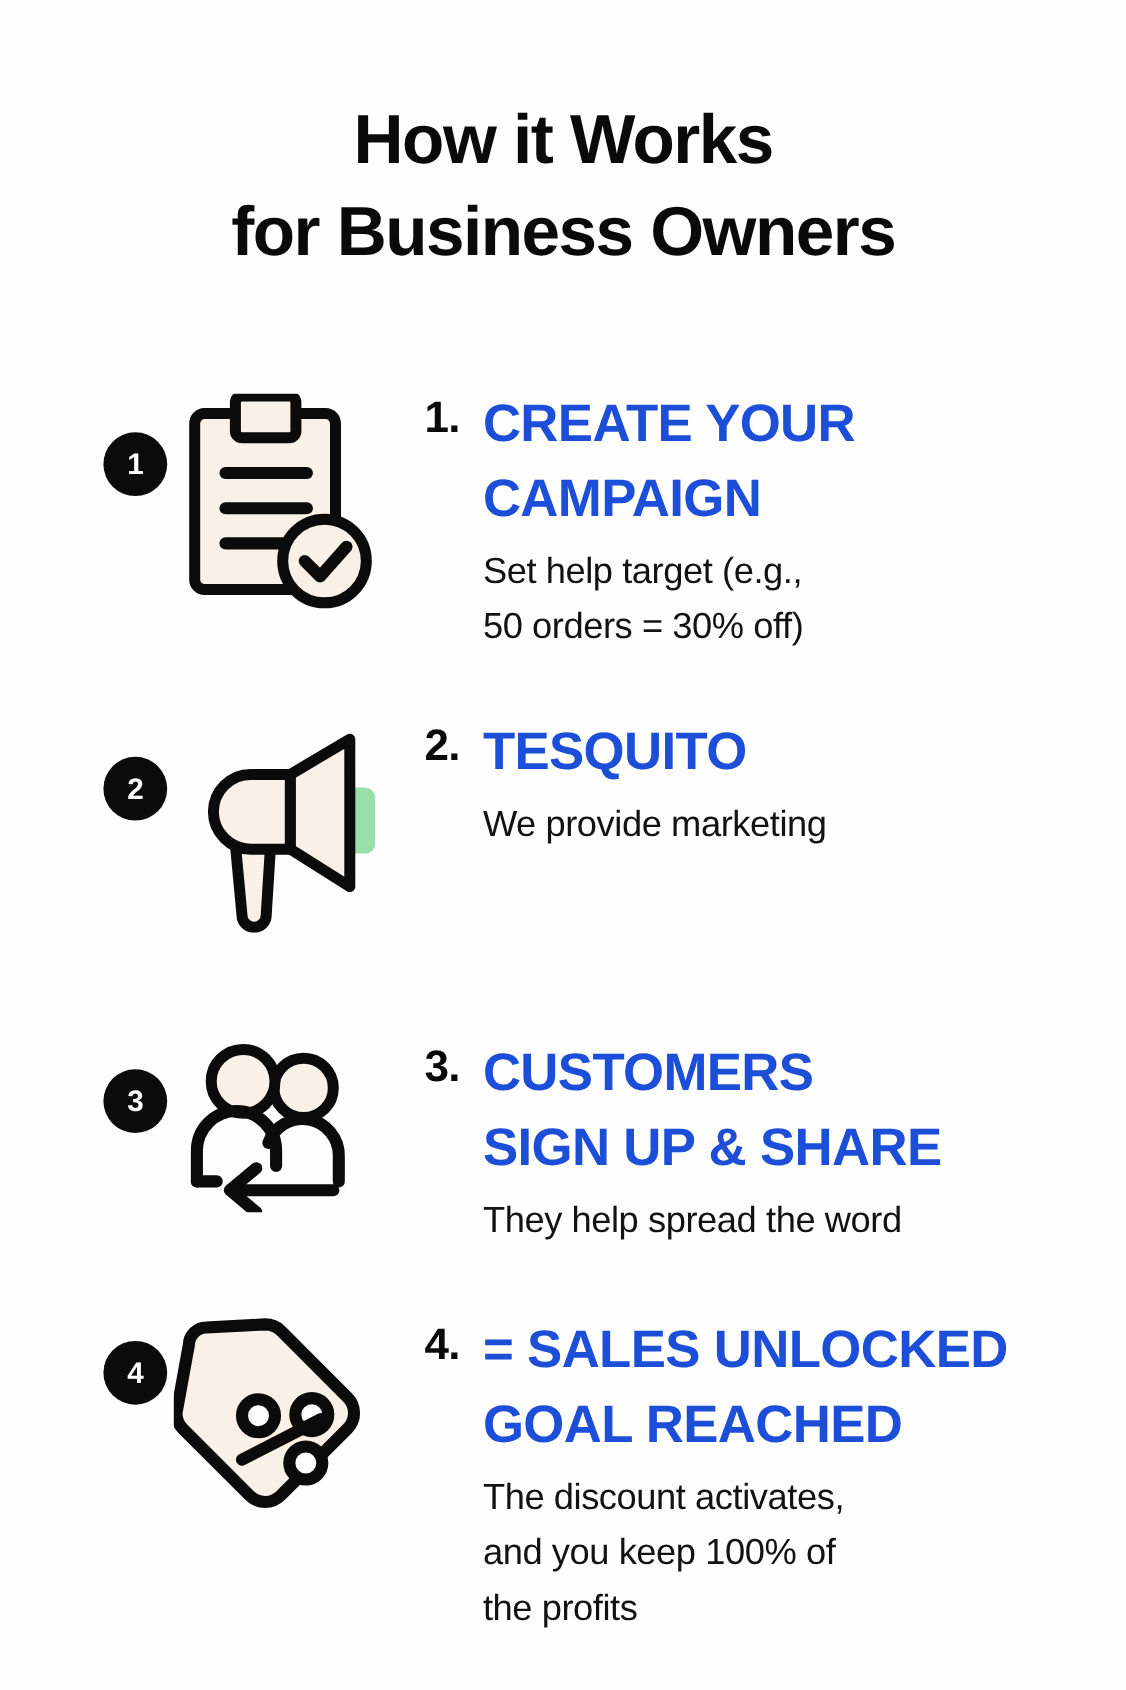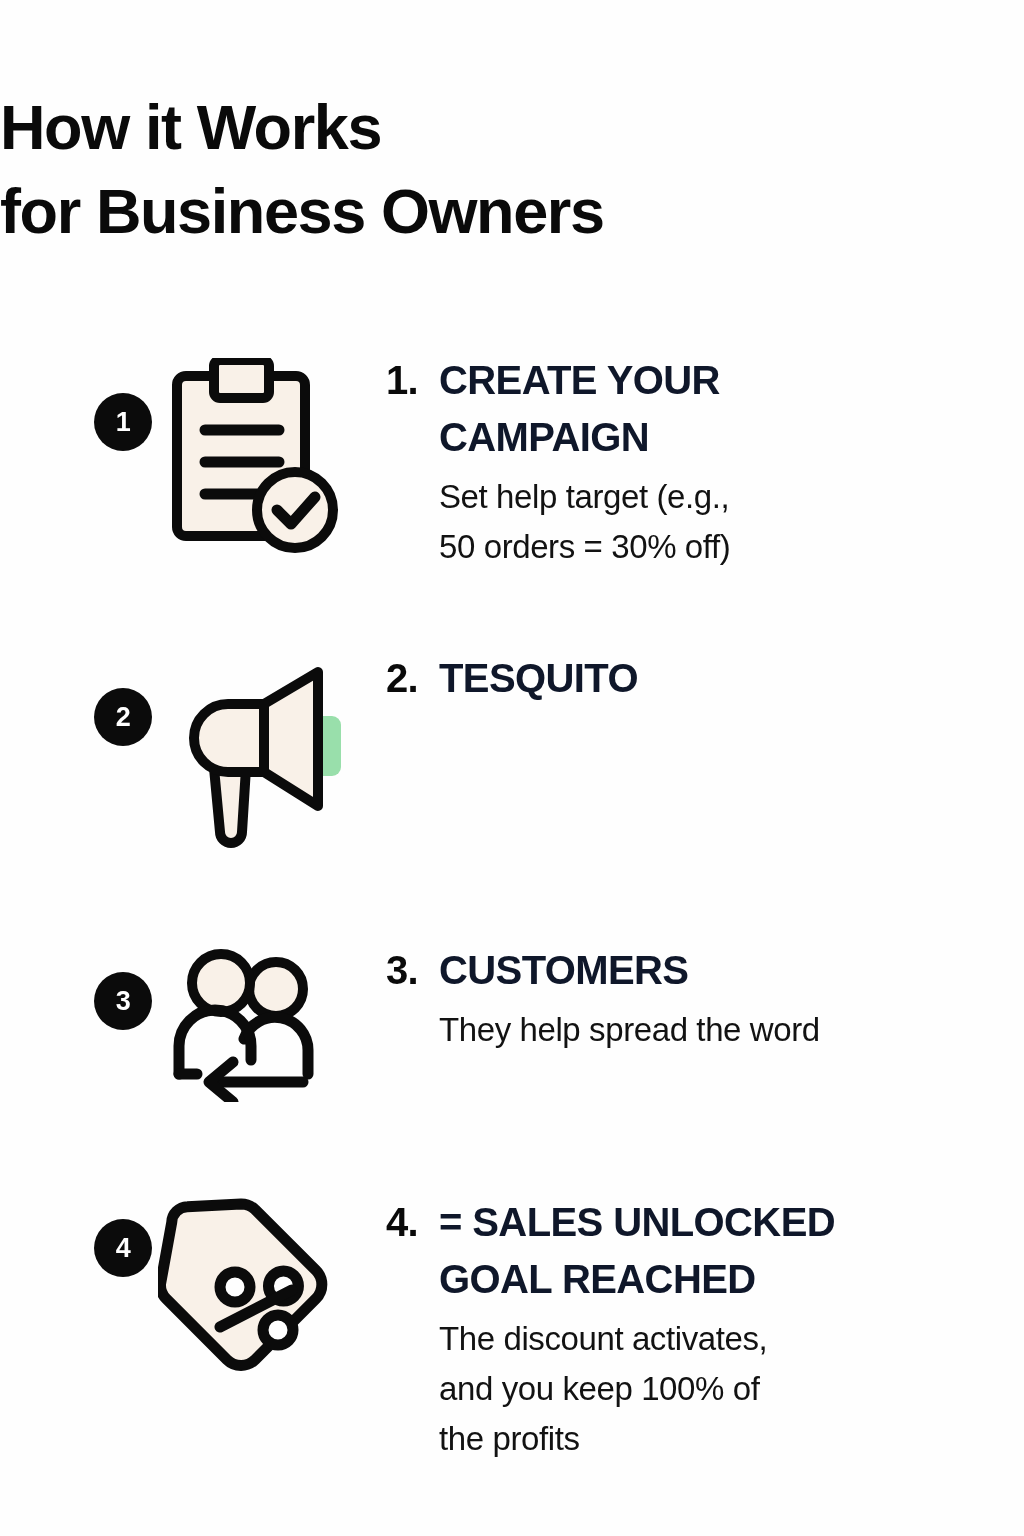--- a/index.html
+++ b/index.html
@@ -15,20 +15,21 @@
     overflow: hidden;
     position: relative;
   }
 
   
   .title {
     position: absolute;
     top: 86px;
     left: 0;
     width: 1024px;
+    text-align: center;
     font-weight: bold;
     font-size: 63px;
     line-height: 1.33;
     letter-spacing: -1.4px;
     color: #0A0A0A;
   }
   .title-line { display: block; white-space: nowrap; }
 
   
   .steps {
@@ -92,24 +93,24 @@
   .marker {
     flex: 0 0 auto;
     font-weight: bold;
     font-size: 40px;
     line-height: 1.42;
     letter-spacing: -0.8px;
     width: 53px;
   }
   .heading {
     font-weight: bold;
-    font-size: 40px;
+    font-size: 48px;
     line-height: 1.42;
     letter-spacing: -0.6px;
-    color: #0f172a;
+    color: #1d4ed8;
   }
   .heading-line { display: block; white-space: nowrap; }
   .desc {
     margin-left: 53px;
     margin-top: 6px;
     font-size: 33px;
     line-height: 1.52;
     letter-spacing: -0.4px;
     font-weight: normal;
     color: #121212;
@@ -181,20 +182,21 @@
       </div>
     </div>
     <div class="text-col">
       <div class="head-row">
         <div class="marker">2.</div>
         <div class="heading">
           <span class="heading-line">TESQUITO</span>
         </div>
       </div>
       <div class="desc">
+        <span class="desc-line">We provide marketing</span>
       </div>
     </div>
   </div>
 
   <div class="step step-3">
     <div class="icon-col">
       <div class="badge badge-3">
         <span>3</span>
       </div>
       <div class="glyph glyph-3">
@@ -210,20 +212,21 @@
           <line x1="48" y1="140" x2="140" y2="140" stroke="#0B0B0B" stroke-width="11" stroke-linecap="round"></line>
           <polyline points="70,120 46,140 70,160" fill="none" stroke="#0B0B0B" stroke-width="11" stroke-linecap="round" stroke-linejoin="round"></polyline>
         </svg>
       </div>
     </div>
     <div class="text-col">
       <div class="head-row">
         <div class="marker">3.</div>
         <div class="heading">
           <span class="heading-line">CUSTOMERS</span>
+          <span class="heading-line">SIGN UP &amp; SHARE</span>
         </div>
       </div>
       <div class="desc">
         <span class="desc-line">They help spread the word</span>
       </div>
     </div>
   </div>
 
   <div class="step step-4">
     <div class="icon-col">

